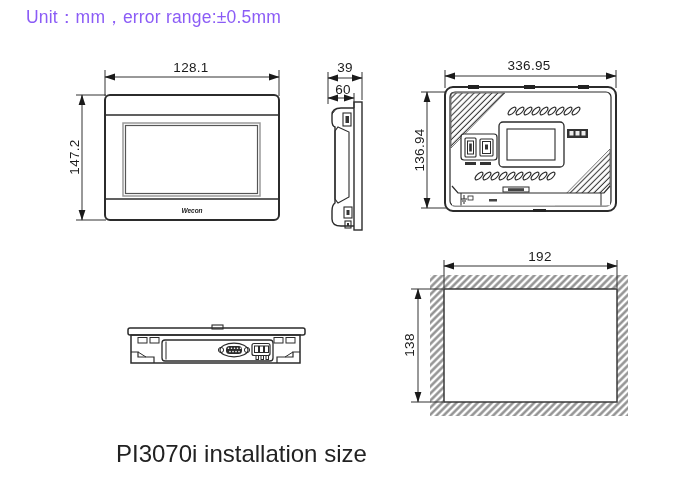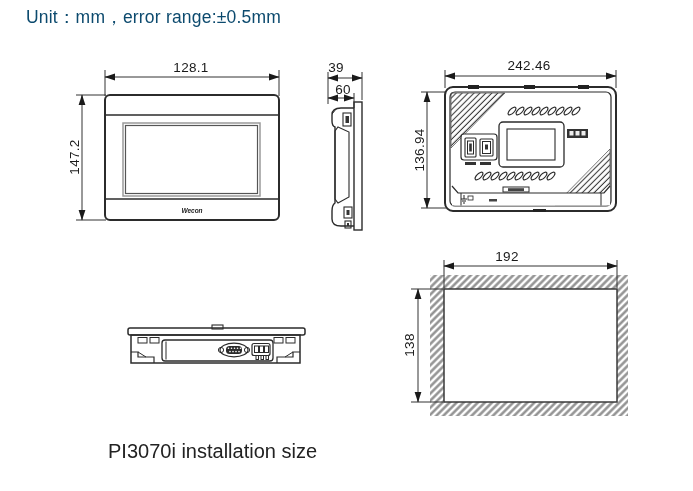--- a/index.html
+++ b/index.html
@@ -2,22 +2,22 @@
 <html><head>
 <meta charset="utf-8">
 <style>
   html,body{margin:0;padding:0;background:#fff;}
   #stage{
     position:relative;width:693px;height:491px;background:#fff;overflow:hidden;
     font-family:"Liberation Sans","DejaVu Sans",sans-serif;
   }
   #stage svg{position:absolute;left:0;top:0;}
   .txt{position:absolute;white-space:nowrap;color:#111;}
-  .title{left:26px;top:5px;font-size:17.5px;letter-spacing:.2px;color:#0c4a6e;}
-  .caption{left:108px;top:440px;font-size:20px;color:#222;}
+  .title{left:26px;top:5px;font-size:17.5px;letter-spacing:.2px;color:#8b5cf6;}
+  .caption{left:116px;top:440px;font-size:24px;color:#222;}
   .dim{
     font-size:13.5px;color:#1a1a1a;letter-spacing:.3px;
     transform:translate(-50%,-50%);
   }
   .dim.rot{transform:translate(-50%,-50%) rotate(-90deg);}
 </style>
 </head>
 <body>
 
 <div id="stage">
@@ -220,23 +220,23 @@
       <line x1="411" y1="402" x2="443" y2="402"></line>
       <line x1="418" y1="289" x2="418" y2="402" marker-start="url(#arw)" marker-end="url(#arw)"></line>
     </g>
   </svg>
 
   <div class="txt title">Unit：mm，error range:±0.5mm</div>
 
   <div class="txt dim" style="left:191px;top:67px">128.1</div>
   <div class="txt dim rot" style="left:74px;top:157px">147.2</div>
 
-  <div class="txt dim" style="left:336px;top:67px">39</div>
+  <div class="txt dim" style="left:345px;top:67px">39</div>
   <div class="txt dim" style="left:343px;top:89px">60</div>
 
-  <div class="txt dim" style="left:529px;top:65px">242.46</div>
+  <div class="txt dim" style="left:529px;top:65px">336.95</div>
   <div class="txt dim rot" style="left:419px;top:150px">136.94</div>
 
-  <div class="txt dim" style="left:507px;top:256px">192</div>
+  <div class="txt dim" style="left:540px;top:256px">192</div>
   <div class="txt dim rot" style="left:409px;top:345px">138</div>
 
   <div class="txt caption">PI3070i installation size</div>
 </div>
 
 </body></html>

